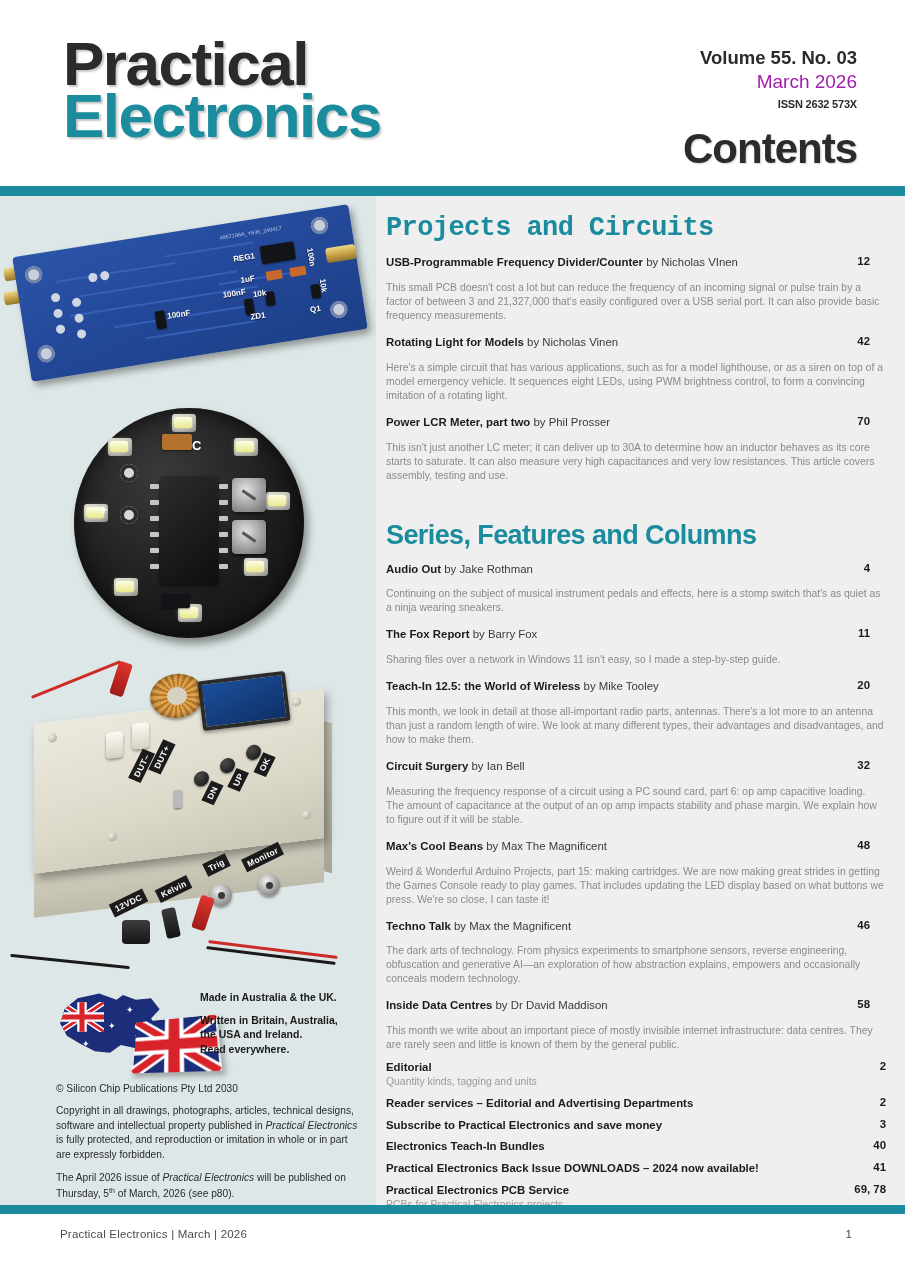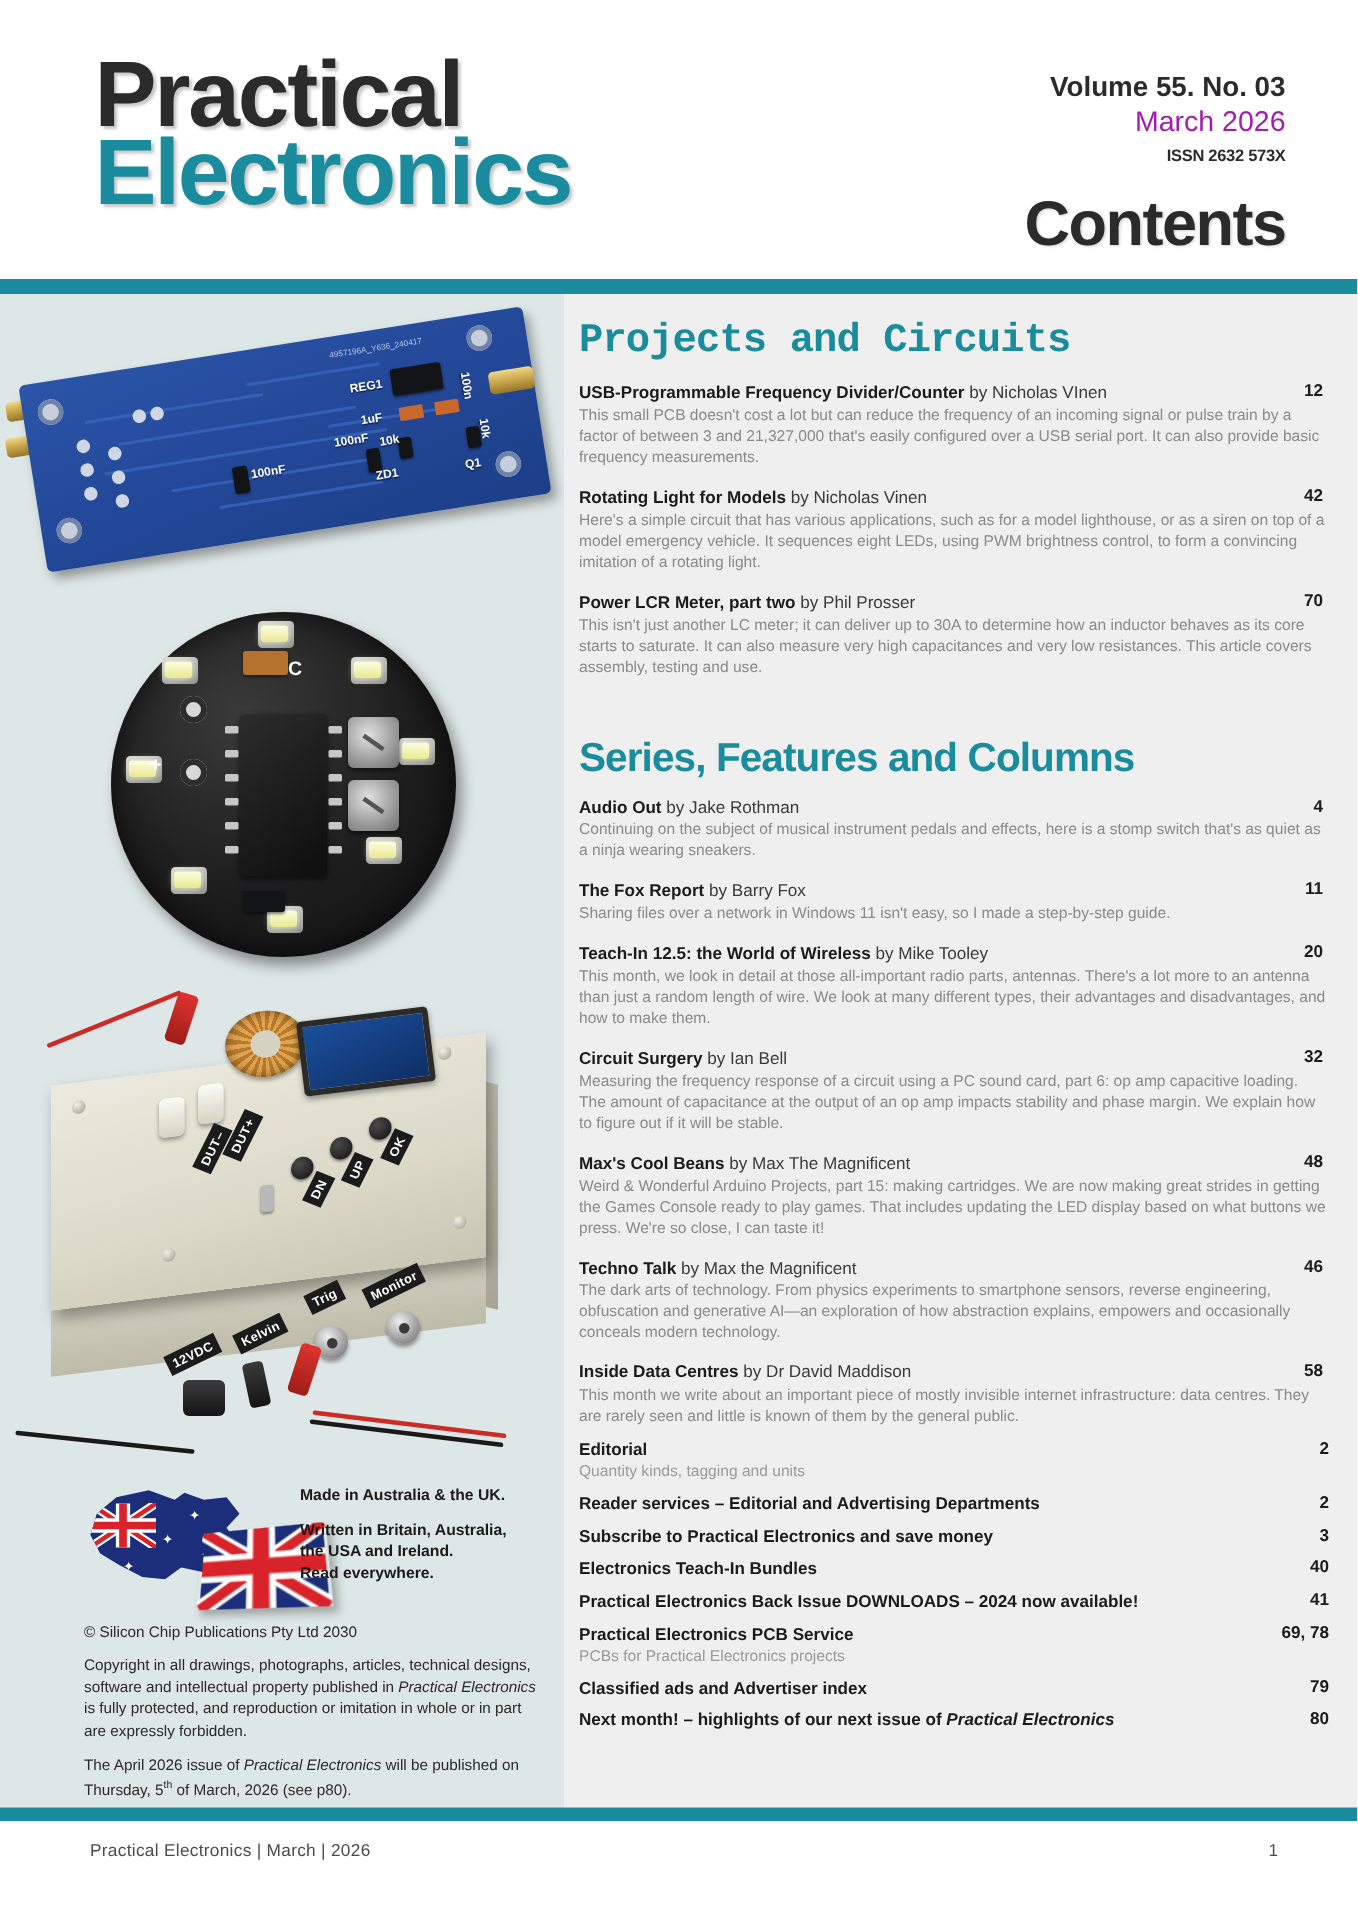--- a/index.html
+++ b/index.html
@@ -259,25 +259,25 @@
 
   .entry { margin-top: 12px; position: relative; }
   .entry:first-of-type { margin-top: 9px; }
 
   .entry-title-row { position: relative; padding-right: 42px; }
   .entry-title {
     font-size: 11.4px; font-weight: bold; color: #1b1b1b; line-height: 1.3;
   }
   .entry-title .by { font-weight: normal; color: #3a3a3a; }
   .entry-page {
-    position: absolute; right: 4px; top: 0; width: 40px; text-align: right;
+    position: absolute; right: 16px; top: 0; width: 40px; text-align: right;
     font-size: 11.4px; font-weight: bold; color: #1b1b1b;
   }
   .entry-desc {
-    font-size: 10.4px; color: #8a8a8a; line-height: 1.345; margin-top: 1px;
+    font-size: 10.4px; color: #8a8a8a; line-height: 1.345; margin-top: 11px;
     padding-right: 2px;
   }
 
   
   .reg-row { position: relative; margin-top: 7px; padding-right: 44px; }
   .reg-row.first { margin-top: 8px; }
   .reg-title { font-size: 11.4px; font-weight: bold; color: #1b1b1b; line-height: 1.3; }
   .reg-title i { font-style: italic; }
   .reg-sub { font-size: 10.4px; color: #9a9a9a; line-height: 1.32; }
   .reg-page {

